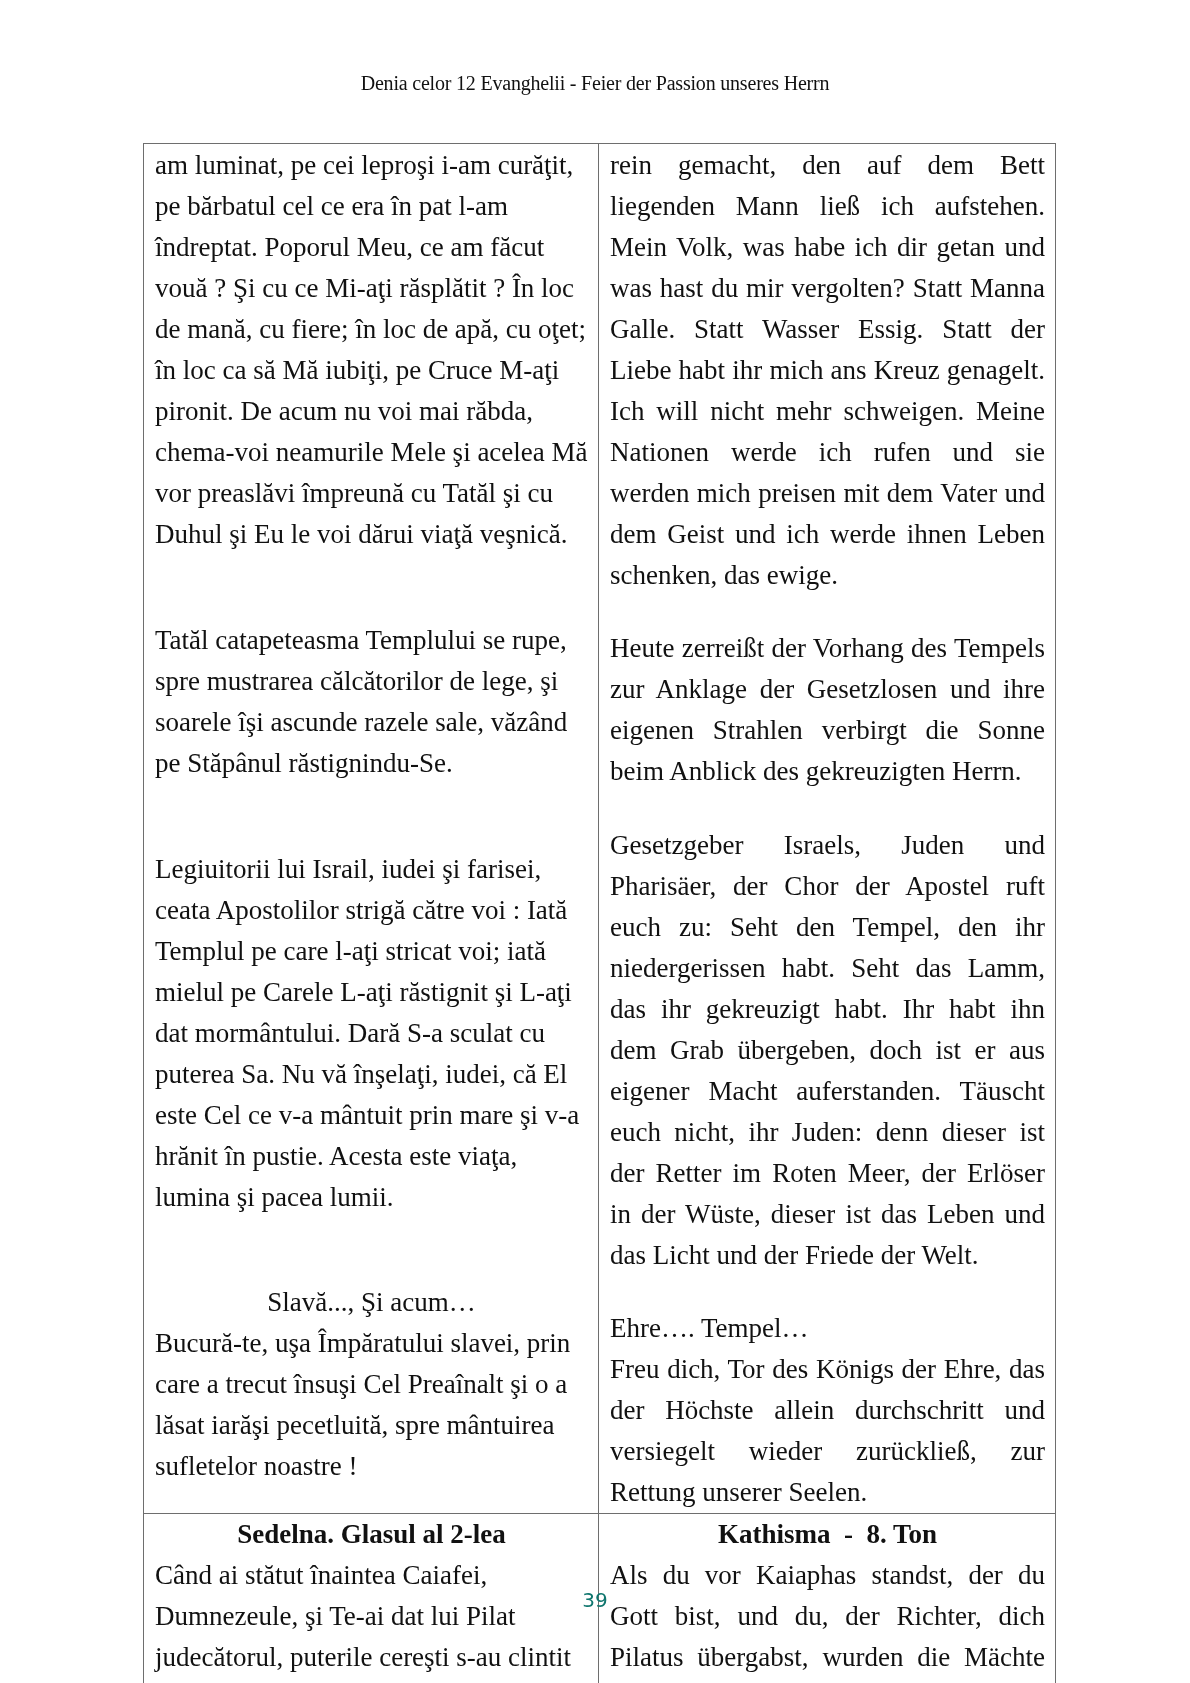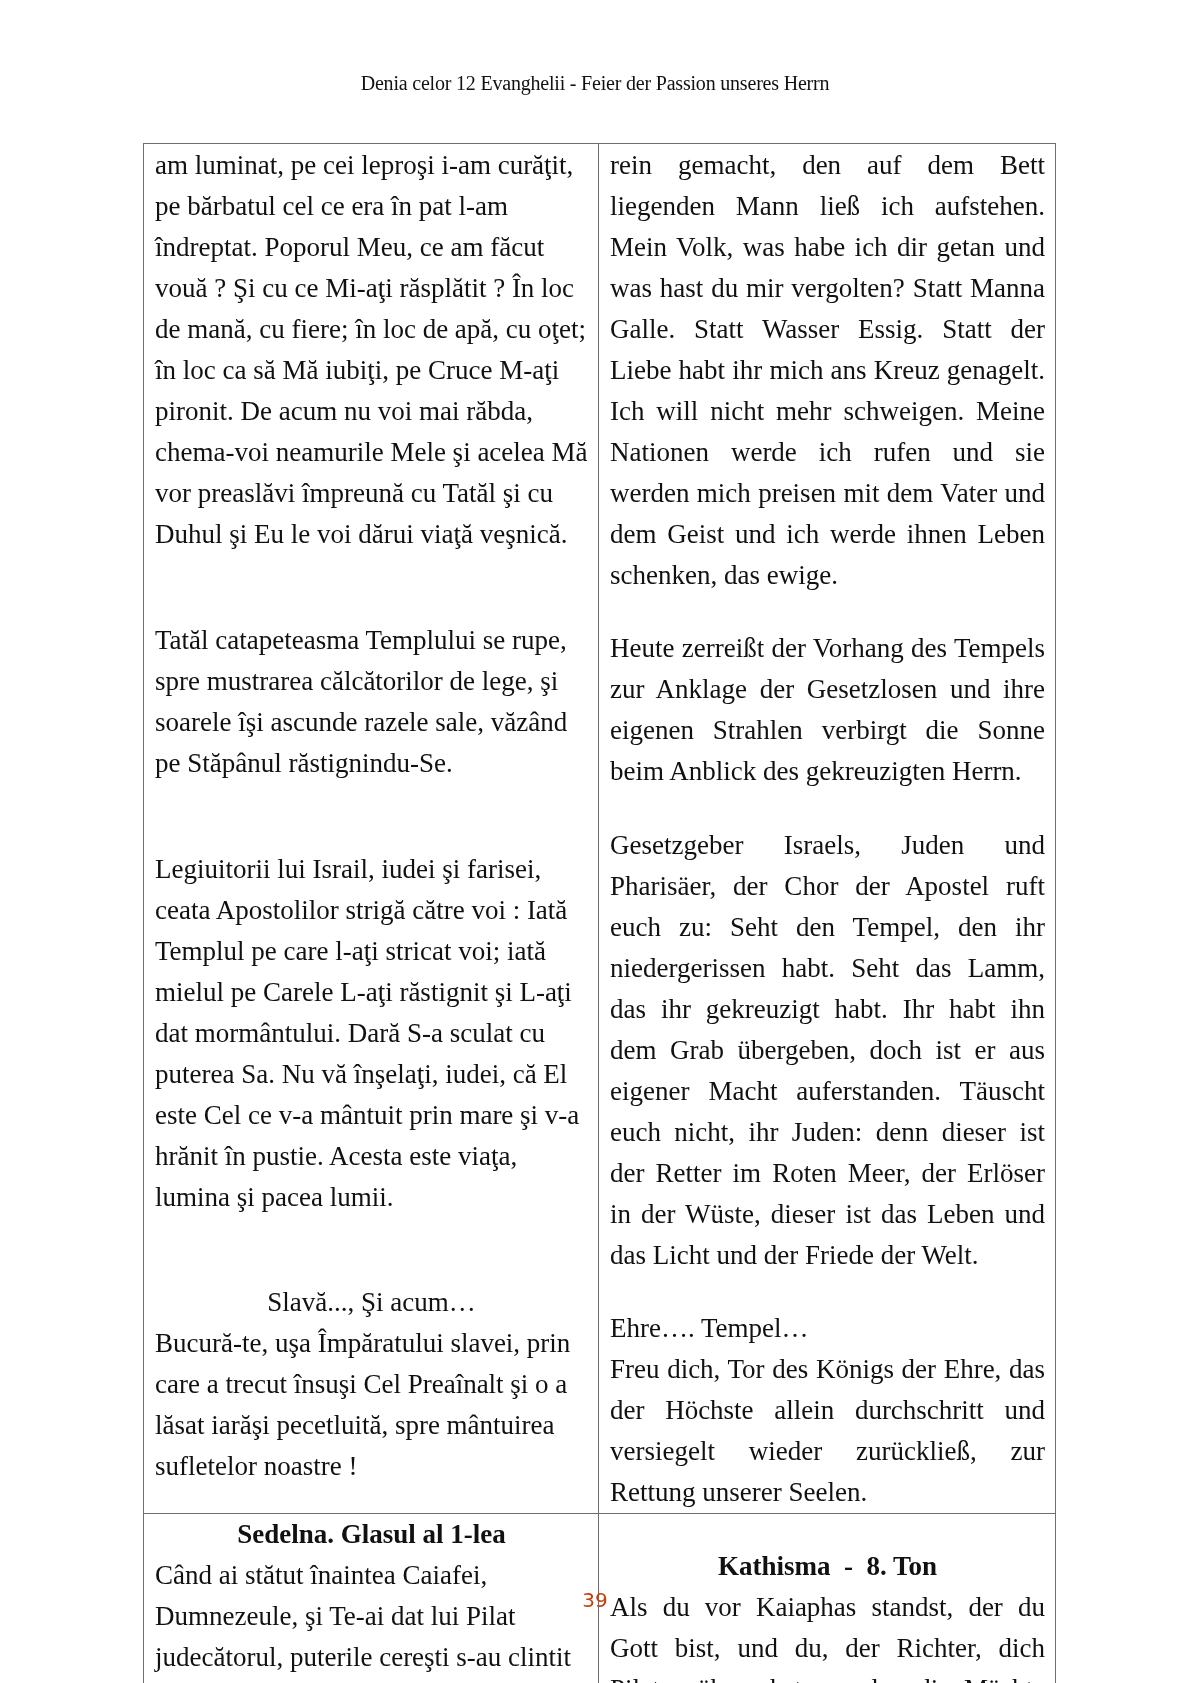--- a/index.html
+++ b/index.html
@@ -16,21 +16,21 @@
     .row1 td { height: 1190px; padding-top: 1px; }
     .row2 td { height: 226px; }
     .para { margin: 0 0 32.4px 0; }
     .right .para { text-align: justify; text-align-last: left; }
     .left .para { text-align: left; }
     .para.center-line { text-align: center; margin: 0; }
     .para.tight { margin-bottom: 0; }
     .heading { font-weight: bold; text-align: center; margin: 0; }
     .sp2 { margin-bottom: 64.8px; }
     .page-number { position: absolute; top: 1588px; left: 0; width: 1190px; text-align: center;
-           font-family: "DejaVu Sans", sans-serif; font-size: 20px; color: #c2410c; }
+           font-family: "DejaVu Sans", sans-serif; font-size: 20px; color: #0f766e; }
   </style>
 </head>
 <body>
 
 <div class="running-header">Denia celor 12 Evanghelii - Feier der Passion unseres Herrn</div>
 
 <table class="doc-table">
   <colgroup>
       <col class="c1">
       <col class="c2">
@@ -47,24 +47,24 @@
     <td class="right">
       <p class="para">rein gemacht, den auf dem Bett liegenden Mann ließ ich aufstehen. Mein Volk, was habe ich dir getan und was hast du mir vergolten? Statt Manna Galle. Statt Wasser Essig. Statt der Liebe habt ihr mich ans Kreuz genagelt. Ich will nicht mehr schweigen. Meine Nationen werde ich rufen und sie werden mich preisen mit dem Vater und dem Geist und ich werde ihnen Leben schenken, das ewige.</p>
       <p class="para">Heute zerreißt der Vorhang des Tempels zur Anklage der Gesetzlosen und ihre eigenen Strahlen verbirgt die Sonne beim Anblick des gekreuzigten Herrn.</p>
       <p class="para">Gesetzgeber Israels, Juden und Pharisäer, der Chor der Apostel ruft euch zu: Seht den Tempel, den ihr niedergerissen habt. Seht das Lamm, das ihr gekreuzigt habt. Ihr habt ihn dem Grab übergeben, doch ist er aus eigener Macht auferstanden. Täuscht euch nicht, ihr Juden: denn dieser ist der Retter im Roten Meer, der Erlöser in der Wüste, dieser ist das Leben und das Licht und der Friede der Welt.</p>
       <p class="para center-line">Ehre…. Tempel…</p>
       <p class="para tight">Freu dich, Tor des Königs der Ehre, das der Höchste allein durchschritt und versiegelt wieder zurückließ, zur Rettung unserer Seelen.</p>
     </td>
   </tr>
   <tr class="row2">
     <td class="left">
-      <p class="heading">Sedelna. Glasul al 1-lea</p>
+      <p class="heading">Sedelna. Glasul al 2-lea</p>
       <p class="para tight">Când ai stătut înaintea Caiafei, Dumnezeule, şi Te-ai dat lui Pilat judecătorul, puterile cereşti s-au clintit de frică; şi când Te-ai înălţat pe rupe în mijlocul a doi tâlhari, ai fost socotit cu cei fărădelege, Cela ce eşti</p>
     </td>
     <td class="right">
-      <p class="heading" style="white-space: pre; margin-top: 32px;">Kathisma  -  8. Ton</p>
+      <p class="heading" style="white-space: pre;">Kathisma  -  8. Ton</p>
       <p class="para tight">Als du vor Kaiaphas standst, der du Gott bist, und du, der Richter, dich Pilatus übergabst, wurden die Mächte des Himmels vor Furcht erschüttert. Da wurdest du denn auch aufs Holz hochgezogen zwischen zwei Räubern</p>
     </td>
   </tr>
 </tbody>
   </table>
 
 <div class="page-number">39</div>
 
 </body></html>

